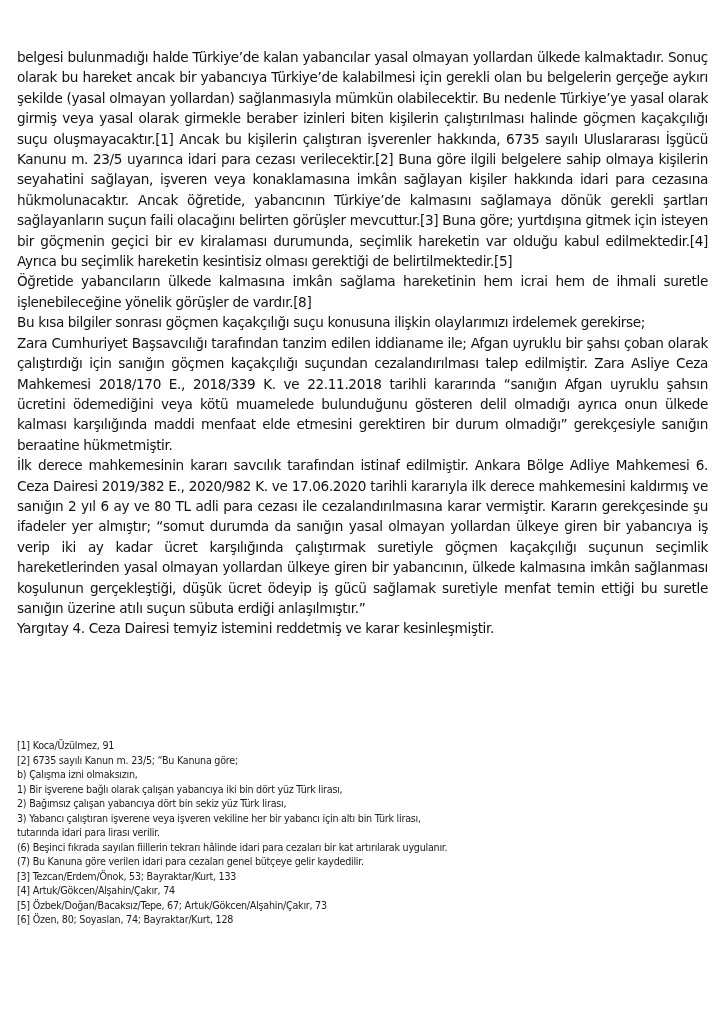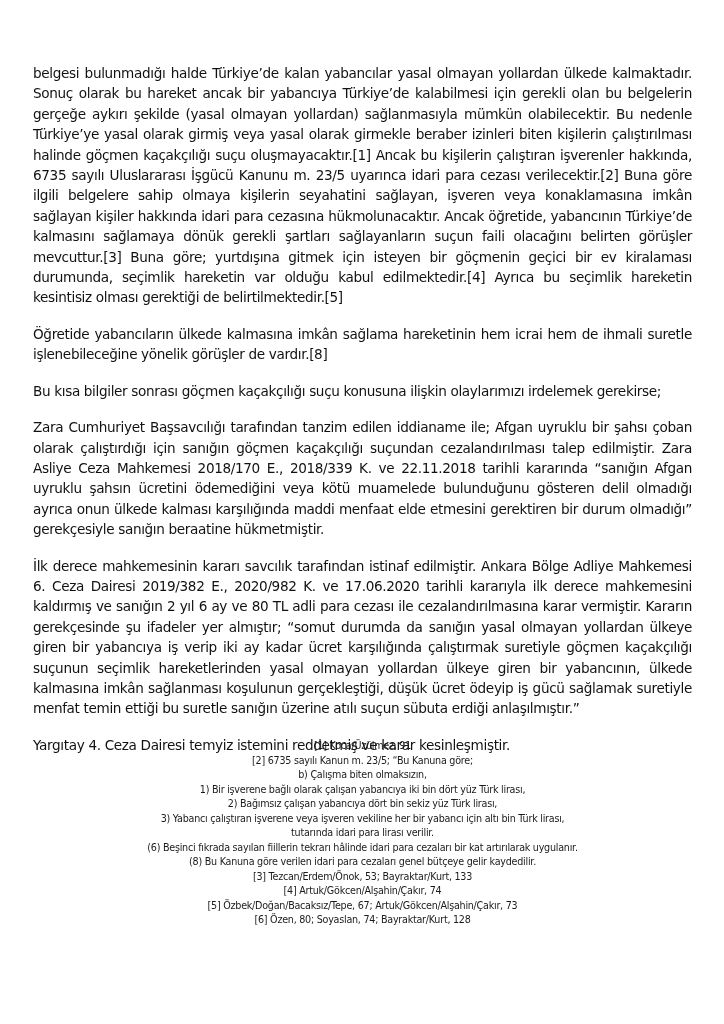--- a/index.html
+++ b/index.html
@@ -22,58 +22,57 @@
     width: 691px;
   }
   .body-text {
     font-size: 13.6px;
     line-height: 20.4px;
     text-align: justify;
     letter-spacing: -0.35px;
     word-spacing: 0px;
   }
   .body-text p {
-    margin: 16px;
+    margin: 0;
   }
   .footnotes {
     position: absolute;
     left: 17px;
     top: 739px;
     width: 691px;
     font-size: 9.6px;
     line-height: 14.5px;
     letter-spacing: -0.25px;
     color: #1a1a1a;
   }
   .footnotes div {
     white-space: nowrap;
-    text-align: center;
   }
 </style>
 </head>
 <body>
 
 <div class="page">
   <div class="body-text">
     <p> belgesi bulunmadığı halde Türkiye’de kalan yabancılar yasal olmayan yollardan ülkede kalmaktadır. Sonuç olarak bu hareket ancak bir yabancıya Türkiye’de kalabilmesi için gerekli olan bu belgelerin gerçeğe aykırı şekilde (yasal olmayan yollardan) sağlanmasıyla mümkün olabilecektir. Bu nedenle Türkiye’ye yasal olarak girmiş veya yasal olarak girmekle beraber izinleri biten kişilerin çalıştırılması halinde göçmen kaçakçılığı suçu oluşmayacaktır.[1] Ancak bu kişilerin çalıştıran işverenler hakkında, 6735 sayılı Uluslararası İşgücü Kanunu m. 23/5 uyarınca idari para cezası verilecektir.[2] Buna göre ilgili belgelere sahip olmaya kişilerin seyahatini sağlayan, işveren veya konaklamasına imkân sağlayan kişiler hakkında idari para cezasına hükmolunacaktır. Ancak öğretide, yabancının Türkiye’de kalmasını sağlamaya dönük gerekli şartları sağlayanların suçun faili olacağını belirten görüşler mevcuttur.[3] Buna göre; yurtdışına gitmek için isteyen bir göçmenin geçici bir ev kiralaması durumunda, seçimlik hareketin var olduğu kabul edilmektedir.[4] Ayrıca bu seçimlik hareketin kesintisiz olması gerektiği de belirtilmektedir.[5]</p>
     <p> Öğretide yabancıların ülkede kalmasına imkân sağlama hareketinin hem icrai hem de ihmali suretle işlenebileceğine yönelik görüşler de vardır.[8]</p>
     <p>  Bu kısa bilgiler sonrası göçmen kaçakçılığı suçu konusuna ilişkin olaylarımızı irdelemek gerekirse;</p>
     <p> Zara Cumhuriyet Başsavcılığı tarafından tanzim edilen iddianame ile; Afgan uyruklu bir şahsı çoban olarak çalıştırdığı için sanığın göçmen kaçakçılığı suçundan cezalandırılması talep edilmiştir. Zara Asliye Ceza Mahkemesi 2018/170 E., 2018/339 K. ve 22.11.2018 tarihli kararında “sanığın Afgan uyruklu şahsın ücretini ödemediğini veya kötü muamelede bulunduğunu gösteren delil olmadığı ayrıca onun ülkede kalması karşılığında maddi menfaat elde etmesini gerektiren bir durum olmadığı” gerekçesiyle sanığın beraatine hükmetmiştir.</p>
     <p>İlk derece mahkemesinin kararı savcılık tarafından istinaf edilmiştir. Ankara Bölge Adliye Mahkemesi 6. Ceza Dairesi 2019/382 E., 2020/982 K. ve 17.06.2020 tarihli kararıyla ilk derece mahkemesini kaldırmış ve sanığın 2 yıl 6 ay ve 80 TL adli para cezası ile cezalandırılmasına karar vermiştir. Kararın gerekçesinde şu ifadeler yer almıştır; “somut durumda da sanığın yasal olmayan yollardan ülkeye giren bir yabancıya iş verip iki ay kadar ücret karşılığında çalıştırmak suretiyle göçmen kaçakçılığı suçunun seçimlik hareketlerinden yasal olmayan yollardan ülkeye giren bir yabancının, ülkede kalmasına imkân sağlanması koşulunun gerçekleştiği, düşük ücret ödeyip iş gücü sağlamak suretiyle menfat temin ettiği bu suretle sanığın üzerine atılı suçun sübuta erdiği anlaşılmıştır.”</p>
     <p>Yargıtay 4. Ceza Dairesi temyiz istemini reddetmiş ve karar kesinleşmiştir.</p>
   </div>
 </div>
 
 <div class="footnotes">
   <div>[1] Koca/Üzülmez, 91</div>
   <div>[2] 6735 sayılı Kanun m. 23/5; “Bu Kanuna göre;</div>
-  <div>b) Çalışma biten olmaksızın,</div>
+  <div>b) Çalışma izni olmaksızın,</div>
   <div>1) Bir işverene bağlı olarak çalışan yabancıya iki bin dört yüz Türk lirası,</div>
   <div>2) Bağımsız çalışan yabancıya dört bin sekiz yüz Türk lirası,</div>
   <div>3) Yabancı çalıştıran işverene veya işveren vekiline her bir yabancı için altı bin Türk lirası,</div>
   <div>tutarında idari para lirası verilir.</div>
   <div>(6) Beşinci fıkrada sayılan fiillerin tekrarı hâlinde idari para cezaları bir kat artırılarak uygulanır.</div>
-  <div>(8) Bu Kanuna göre verilen idari para cezaları genel bütçeye gelir kaydedilir.</div>
+  <div>(7) Bu Kanuna göre verilen idari para cezaları genel bütçeye gelir kaydedilir.</div>
   <div>[3] Tezcan/Erdem/Önok, 53; Bayraktar/Kurt, 133</div>
   <div>[4] Artuk/Gökcen/Alşahin/Çakır, 74</div>
   <div>[5] Özbek/Doğan/Bacaksız/Tepe, 67; Artuk/Gökcen/Alşahin/Çakır, 73</div>
   <div>[6] Özen, 80; Soyaslan, 74; Bayraktar/Kurt, 128</div>
 </div>
 
 </body></html>

